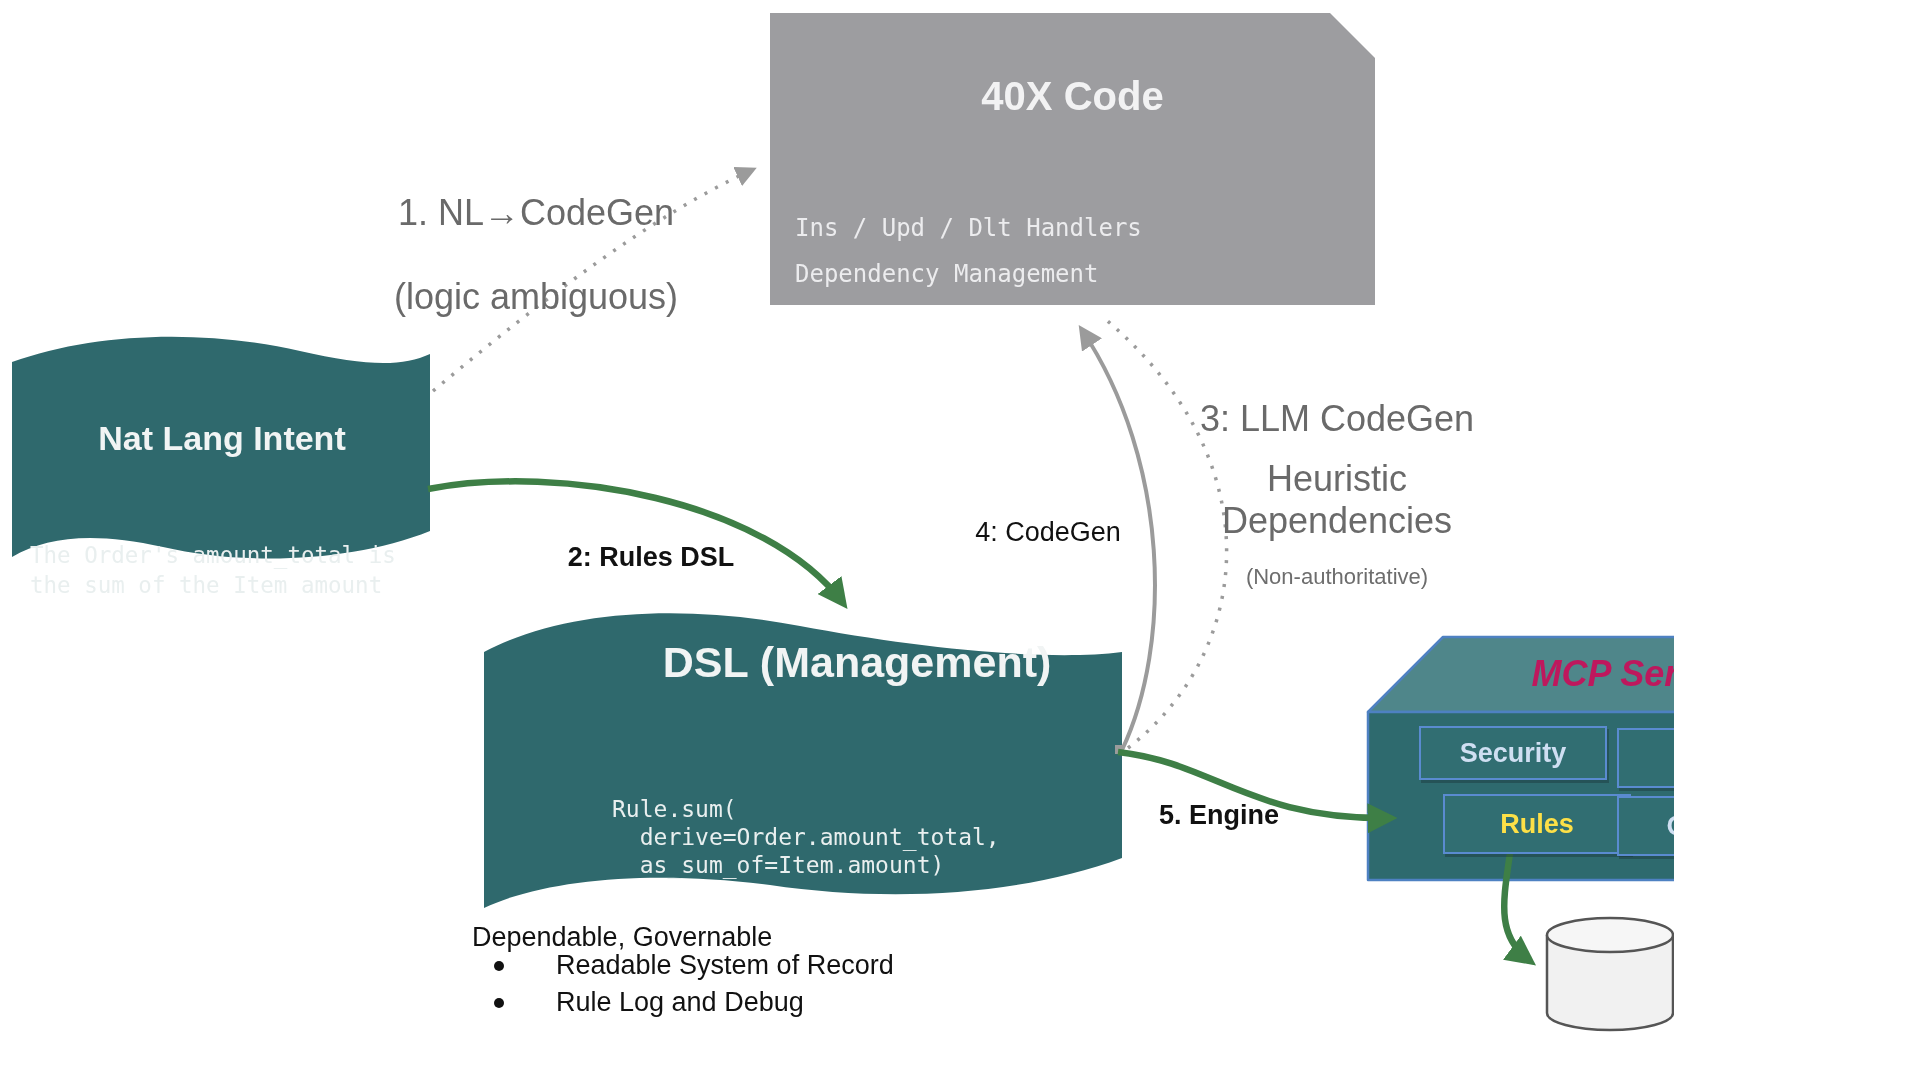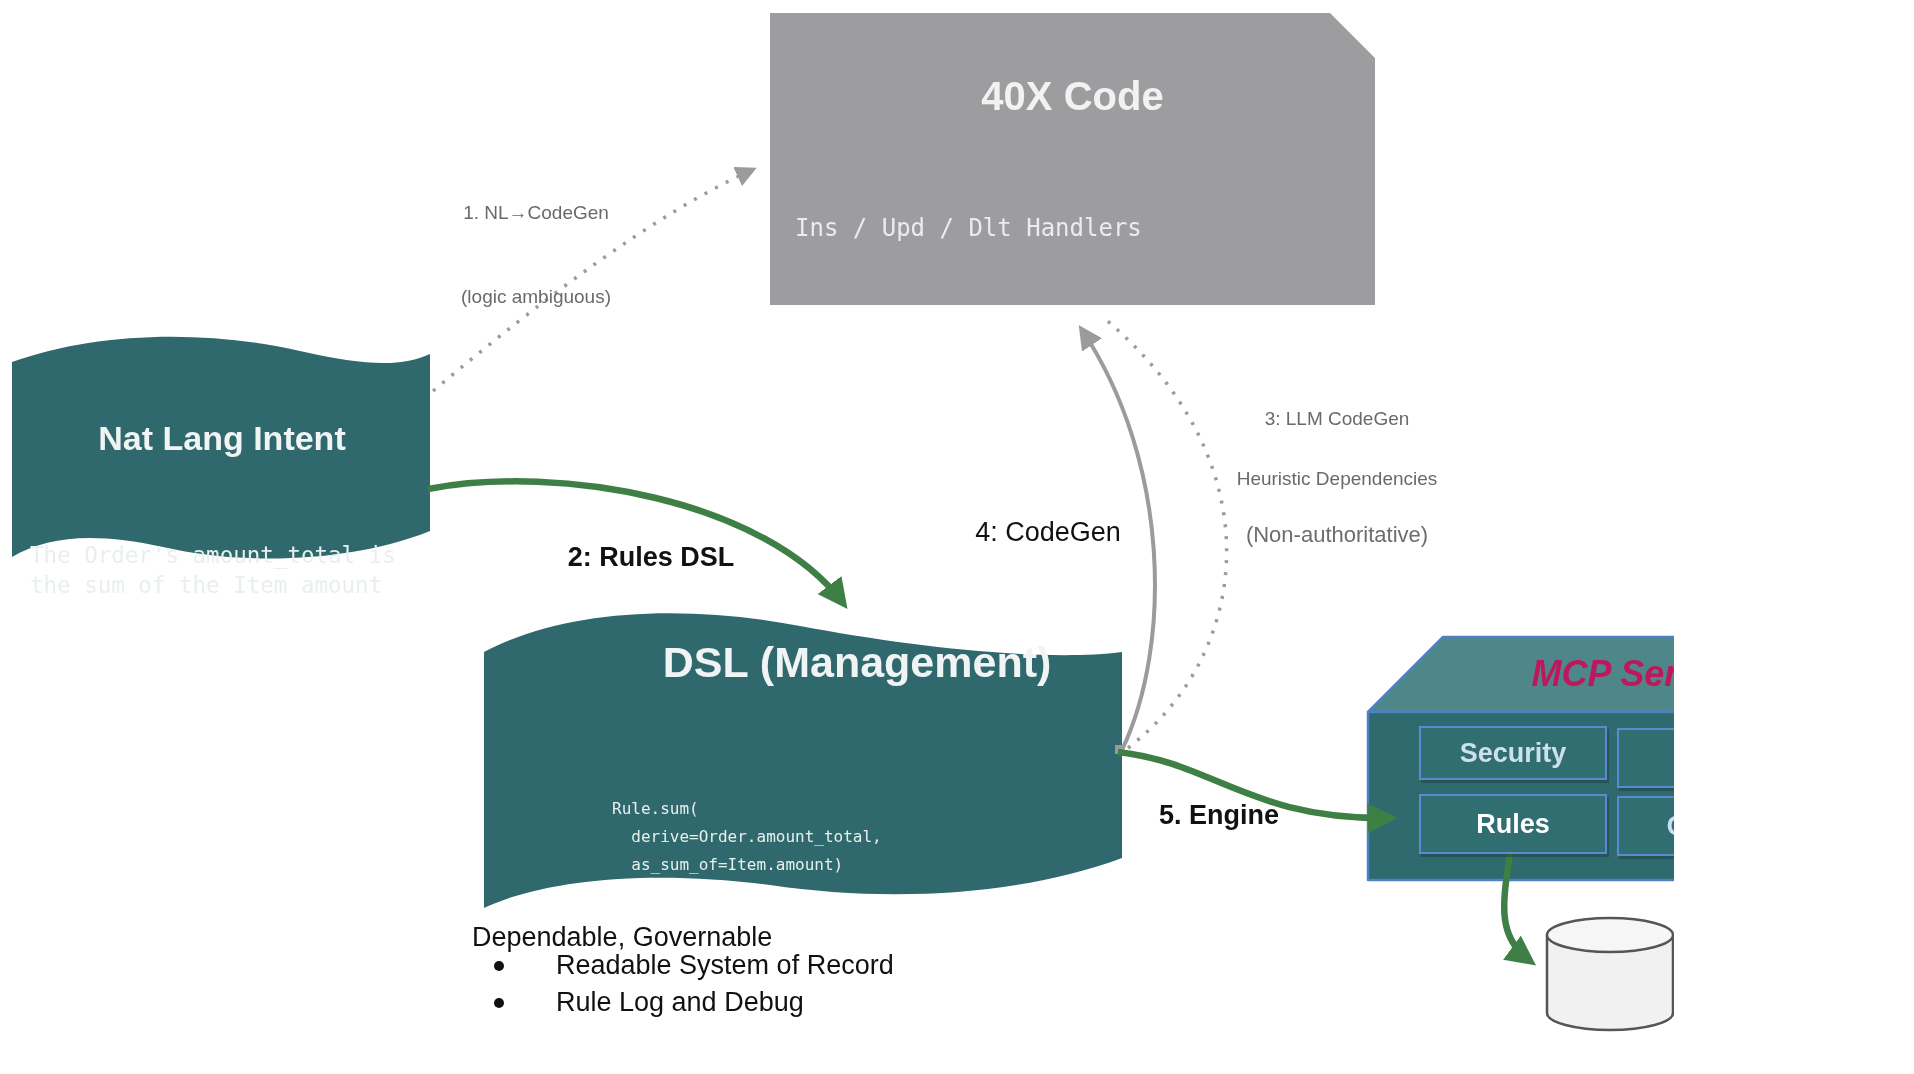--- a/index.html
+++ b/index.html
@@ -6,30 +6,30 @@
   .canvas{position:relative;width:1674px;height:1074px;background:#ffffff;overflow:hidden;
           font-family:"Liberation Sans",sans-serif;}
   .layer{position:absolute;left:0;top:0;}
   .t{position:absolute;white-space:pre-line;}
   .center{text-align:center;}
   .mono{font-family:"DejaVu Sans Mono","Liberation Mono",monospace;white-space:pre;margin-top:36px;}
   .box-title{font-size:40px;font-weight:bold;color:#f2f2f3;}
   .box-line{font-size:24px;color:#ececee;}
   .flag-title{font-weight:bold;color:#f1f4f4;}
   .flag-code{color:#e9efef;}
-  .lbl-gray{color:#6a6a6a;font-size:19px;line-height:42px;}
+  .lbl-gray{color:#6a6a6a;font-size:36px;line-height:42px;}
   .lbl-gray-small{color:#6d6d6d;font-size:22px;line-height:34px;}
   .lbl-black{color:#111111;font-size:27px;}
   .bold{font-weight:bold;}
   .mcp-title{font-size:36px;font-weight:bold;font-style:italic;color:#be185d;}
   .module{position:absolute;border:2px solid #5a8bd0;background:#316e72;
           display:flex;align-items:center;justify-content:center;
           font-size:27px;font-weight:bold;color:#cfdff2;
           box-shadow:2px 3px 0 rgba(20,40,45,.35);}
-  .module.bright{color:#ffffff;}
+  .module.bright{color:#fde047;margin-left:24px;}
   .bullet-dot{position:absolute;width:10px;height:10px;border-radius:50%;background:#111;}
   .notes-text{font-size:27px;color:#111;}
   .caption{font-size:28px;color:#111;line-height:37px;}
 </style>
 </head>
 <body>
 
 <div class="canvas">
 
   <svg class="layer" width="1914" height="1074" viewBox="0 0 1914 1074">
@@ -71,27 +71,28 @@
 
     <rect x="1115" y="745" width="9" height="9" fill="#9b9b9b"></rect>
 
     <path d="M 1118 752 C 1215 763, 1250 820, 1390 818" fill="none" stroke="#3e7f46" stroke-width="6.5" marker-end="url(#ah-green)"></path>
 
     <path d="M 1510 853 C 1503 902, 1496 936, 1530 961" fill="none" stroke="#3e7f46" stroke-width="6.5" marker-end="url(#ah-green)"></path>
   </svg>
 
   <div class="t center box-title" style="left:770px;top:74px;width:605px;">40X Code</div>
   <div class="t mono box-line" style="left:795px;top:178px;">Ins / Upd / Dlt Handlers</div>
+  <div class="t mono box-line" style="left:795px;top:224px;">Dependency Management</div>
 
   <div class="t mono flag-code" style="left:30px;top:504px;font-size:22.5px;line-height:30px;">The Order's amount_total is
 the sum of the Item amount</div>
   <div class="t center flag-title" style="left:12px;top:419px;width:420px;font-size:34px;">Nat Lang Intent</div>
 
   <div class="t center flag-title" style="left:592px;top:638px;width:530px;font-size:43px;">DSL (Management)</div>
-  <div class="t mono flag-code" style="left:612px;top:759px;font-size:16px;line-height:28px;">Rule.sum(
+  <div class="t mono flag-code" style="left:612px;top:759px;font-size:23px;line-height:28px;">Rule.sum(
   derive=Order.amount_total,
   as_sum_of=Item.amount)</div>
 
   <div class="t center lbl-gray" style="left:386px;top:150px;width:300px;">
     <div>1. NL→CodeGen</div>
     <div>(logic ambiguous)</div>
   </div>
 
   <div class="t center lbl-black bold" style="left:521px;top:542px;width:260px;">2: Rules DSL</div>
 

